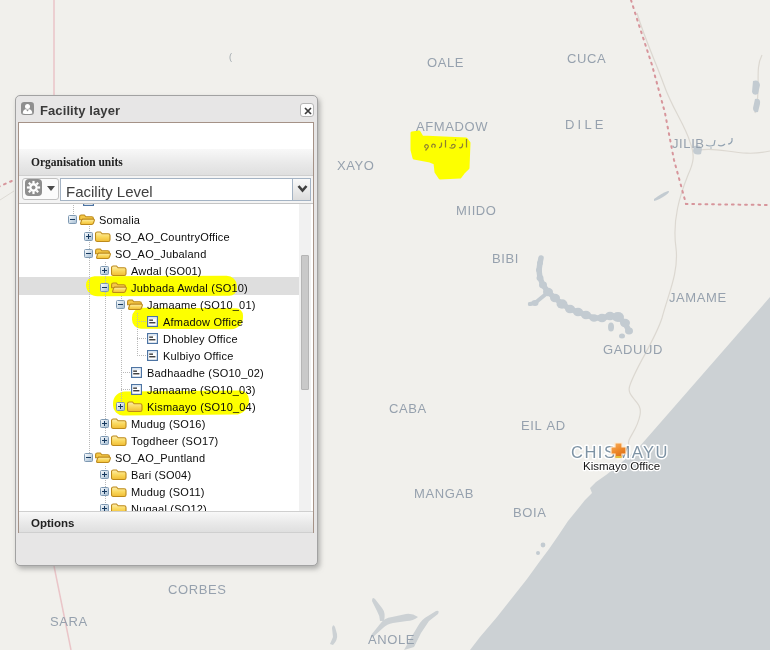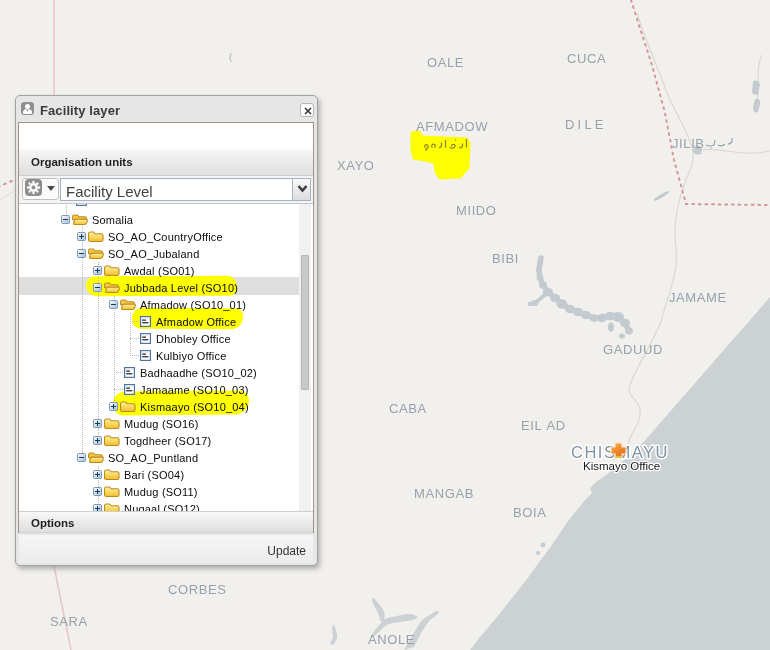--- a/index.html
+++ b/index.html
@@ -8,21 +8,21 @@
 #map{position:absolute;left:0;top:0;}
 
 #dlg{position:absolute;left:15px;top:95px;width:303px;height:471px;background:#e7e6e6;border:1px solid #a2a2a2;border-radius:5px;box-sizing:border-box;box-shadow:2px 3px 5px rgba(120,120,120,.55);}
 #dlgtitle{position:absolute;left:40px;top:103px;font-size:13px;font-weight:bold;color:#3a3a3a;letter-spacing:0.1px;}
 #dlgicon{position:absolute;left:21px;top:102px;}
 #dlgclose{position:absolute;left:300px;top:103px;width:14px;height:14px;background:#fdfdfd;border:1px solid #b6b6b6;border-radius:3px;box-sizing:border-box;}
 #body{position:absolute;left:18px;top:122px;width:296px;height:411px;border:1px solid #a59287;background:#fff;box-sizing:border-box;}
 .acc{position:absolute;left:19px;width:294px;background:linear-gradient(#f8f8f8,#e9e9e9 55%,#dfdfdf);border-bottom:1px solid #cfcfcf;box-sizing:border-box;}
 .acc b{font-size:11.5px;color:#222;position:absolute;left:12px;top:7px;}
 #acc1{top:123px;height:26px;}
-#acc2{top:149px;height:27px;}
+#acc2{top:149px;height:27px;font-family:Liberation Serif, serif;}
 #toolbar{position:absolute;left:19px;top:176px;width:294px;height:28px;background:#f4f4f4;border-bottom:1px solid #bcbcbc;box-sizing:border-box;}
 #splitbtn{position:absolute;left:22px;top:178px;width:37px;height:22px;background:#fbfbfb;border:1px solid #c0c0c0;border-radius:3px;box-sizing:border-box;}
 #gearsq{position:absolute;left:25px;top:179px;}
 #splitarrow{position:absolute;left:47px;top:186px;width:0;height:0;border-left:4px solid transparent;border-right:4px solid transparent;border-top:5px solid #4a4a4a;}
 #combo{position:absolute;left:60px;top:178px;width:233px;height:23px;background:#fff;border:1px solid #a4b3c4;box-sizing:border-box;}
 #combotext{position:absolute;left:66px;top:183px;font-size:15px;color:#404040;}
 #combotrig{position:absolute;left:293px;top:178px;width:18px;height:23px;background:linear-gradient(#fafafa,#dcdcdc);border:1px solid #a4b3c4;border-left:none;box-sizing:border-box;}
 #tree{position:absolute;left:19px;top:204px;width:294px;height:307px;background:#fff;overflow:hidden;}
 #opts{top:511px;height:22px;border-top:1px solid #cfcfcf;}
 #opts b{top:5px;}
@@ -231,21 +231,21 @@
       <path d="M1.5,2 L5.5,6.5 L9.5,2" stroke="#3f3f3f" stroke-width="2.6" fill="none"></path>
     </svg>
 <div id="treesep" style="position:absolute;left:19px;top:203px;width:294px;height:1px;background:#c5c5c5"></div>
 <div id="tree">
  <div class="sel"></div>
 
  <div class="hl" style="left:67px;top:72px;width:151px;height:20px;border-radius:9px 11px 8px 12px;transform:rotate(-.3deg)"></div>
  <div class="hl" style="left:113px;top:104px;width:111px;height:21px;border-radius:10px 7px 12px 9px;transform:rotate(.4deg)"></div>
  <div class="hl" style="left:94px;top:187px;width:136px;height:24px;border-radius:12px 9px 14px 10px;transform:rotate(-.4deg)"></div>
 
- <div id="rows" style="position:absolute;left:1px;top:-1px;width:294px;height:300px">
+ <div id="rows" style="position:absolute;left:8px;top:-1px;width:294px;height:300px">
  <div class="vline" style="left:45.5px;top:0px;height:16px"></div>
  <div class="vline" style="left:61.5px;top:17px;height:237px"></div>
  <div class="vline" style="left:77.5px;top:59px;height:178px"></div>
  <div class="vline" style="left:77.5px;top:263px;height:45px"></div>
  <div class="vline" style="left:93.5px;top:93px;height:110px"></div>
  <div class="vline" style="left:109.5px;top:110px;height:42px"></div>
  <div class="hline" style="left:93.5px;top:169px;width:10.5px"></div>
  <div class="hline" style="left:93.5px;top:186px;width:10.5px"></div>
  <div class="hline" style="left:109.5px;top:118px;width:10.5px"></div>
  <div class="hline" style="left:109.5px;top:135px;width:10.5px"></div>
@@ -280,28 +280,28 @@
         <svg class="ticon" style="left:84px;top:61px" width="16" height="13">
           <use href="#foldc"></use>
         </svg>
         <span class="tlabel" style="left:104px;top:61.5px">Awdal (SO01)</span>
  <svg class="ticon" style="left:73px;top:79.5px" width="9" height="9">
           <use href="#boxm"></use>
         </svg>
         <svg class="ticon" style="left:84px;top:78px" width="16" height="13">
           <use href="#foldo"></use>
         </svg>
-        <span class="tlabel" style="left:104px;top:78.5px">Jubbada Level (SO10)</span>
+        <span class="tlabel" style="left:104px;top:78.5px">Jubbada Awdal (SO10)</span>
  <svg class="ticon" style="left:89px;top:96.5px" width="9" height="9">
           <use href="#boxm"></use>
         </svg>
         <svg class="ticon" style="left:100px;top:95px" width="16" height="13">
           <use href="#foldo"></use>
         </svg>
-        <span class="tlabel" style="left:120px;top:95.5px">Afmadow (SO10_01)</span>
+        <span class="tlabel" style="left:120px;top:95.5px">Jamaame (SO10_01)</span>
  <svg class="ticon" style="left:120px;top:112.5px" width="11" height="11">
           <use href="#leafi"></use>
         </svg>
         <span class="tlabel" style="left:136px;top:112.5px">Afmadow Office</span>
  <svg class="ticon" style="left:120px;top:129.5px" width="11" height="11">
           <use href="#leafi"></use>
         </svg>
         <span class="tlabel" style="left:136px;top:129.5px">Dhobley Office</span>
  <svg class="ticon" style="left:120px;top:146.5px" width="11" height="11">
           <use href="#leafi"></use>
@@ -365,16 +365,13 @@
         </svg>
         <span class="tlabel" style="left:104px;top:299.5px">Nugaal (SO12)</span>
 </div>
  <div id="sbar">
         <div id="sthumb"></div>
       </div>
 </div>
 <div class="acc" id="opts">
       <b>Options</b>
     </div>
-<div id="footer">
-      <div id="updbtn">Update</div>
-    </div>
 </div>
 
 </body></html>

